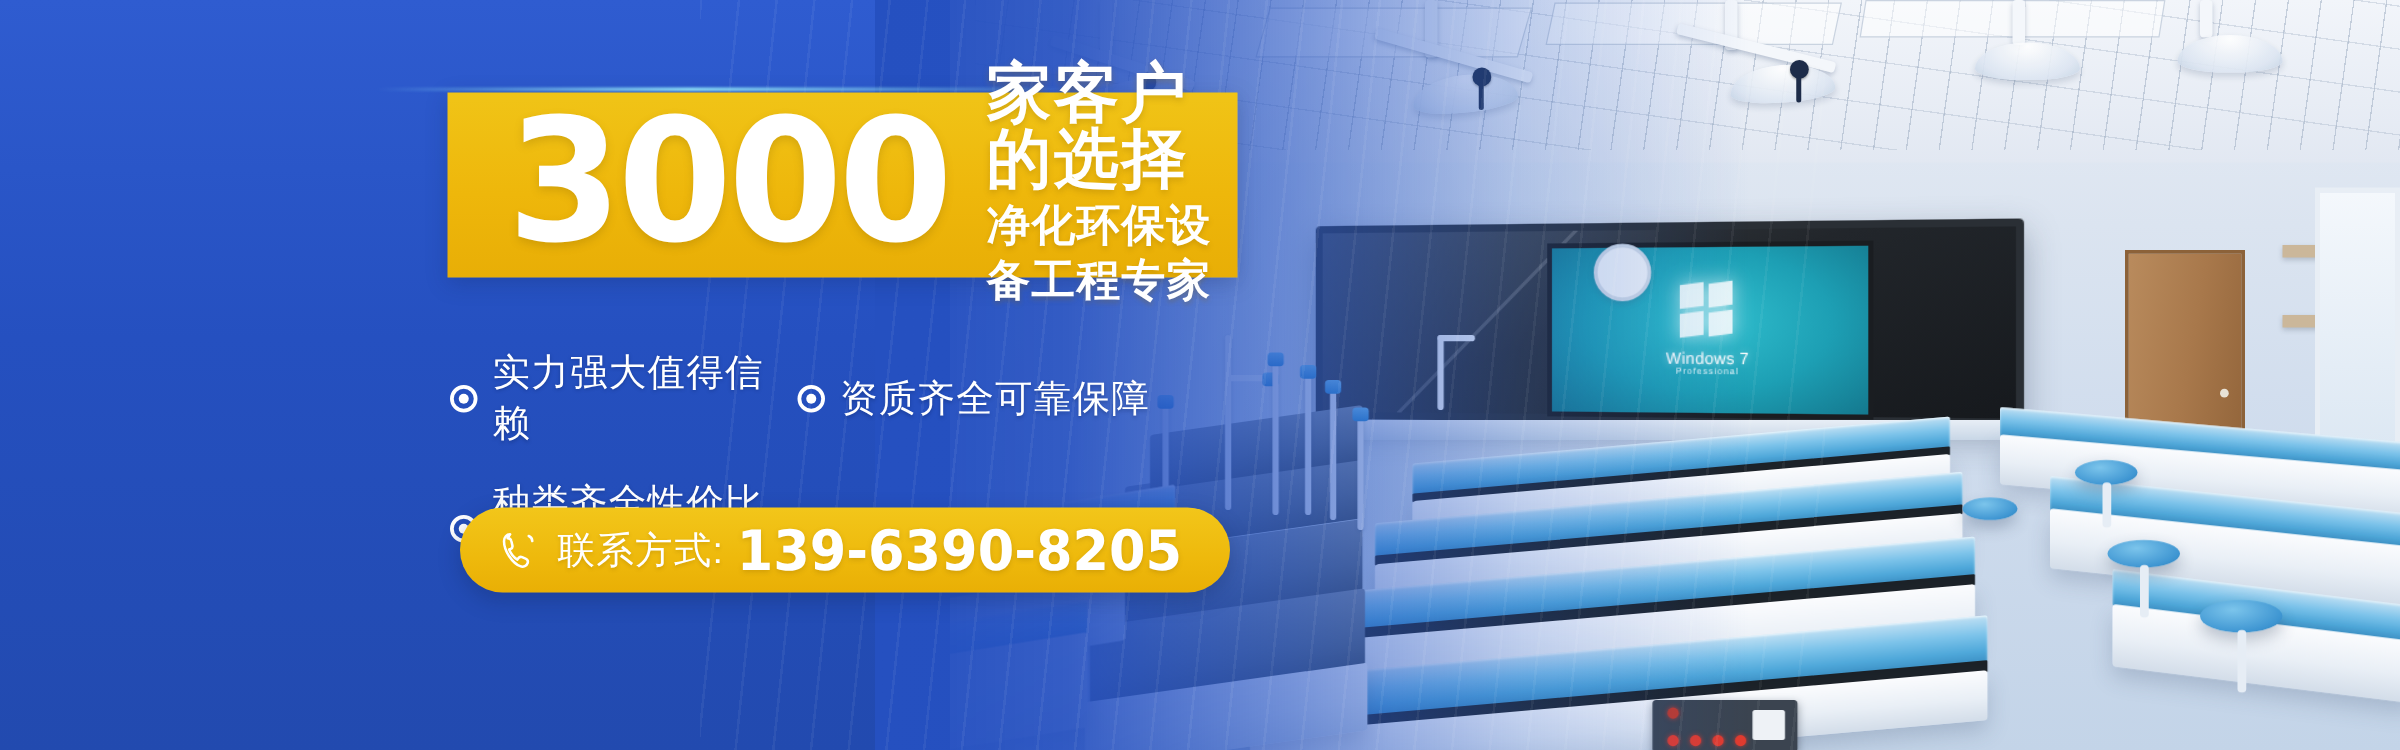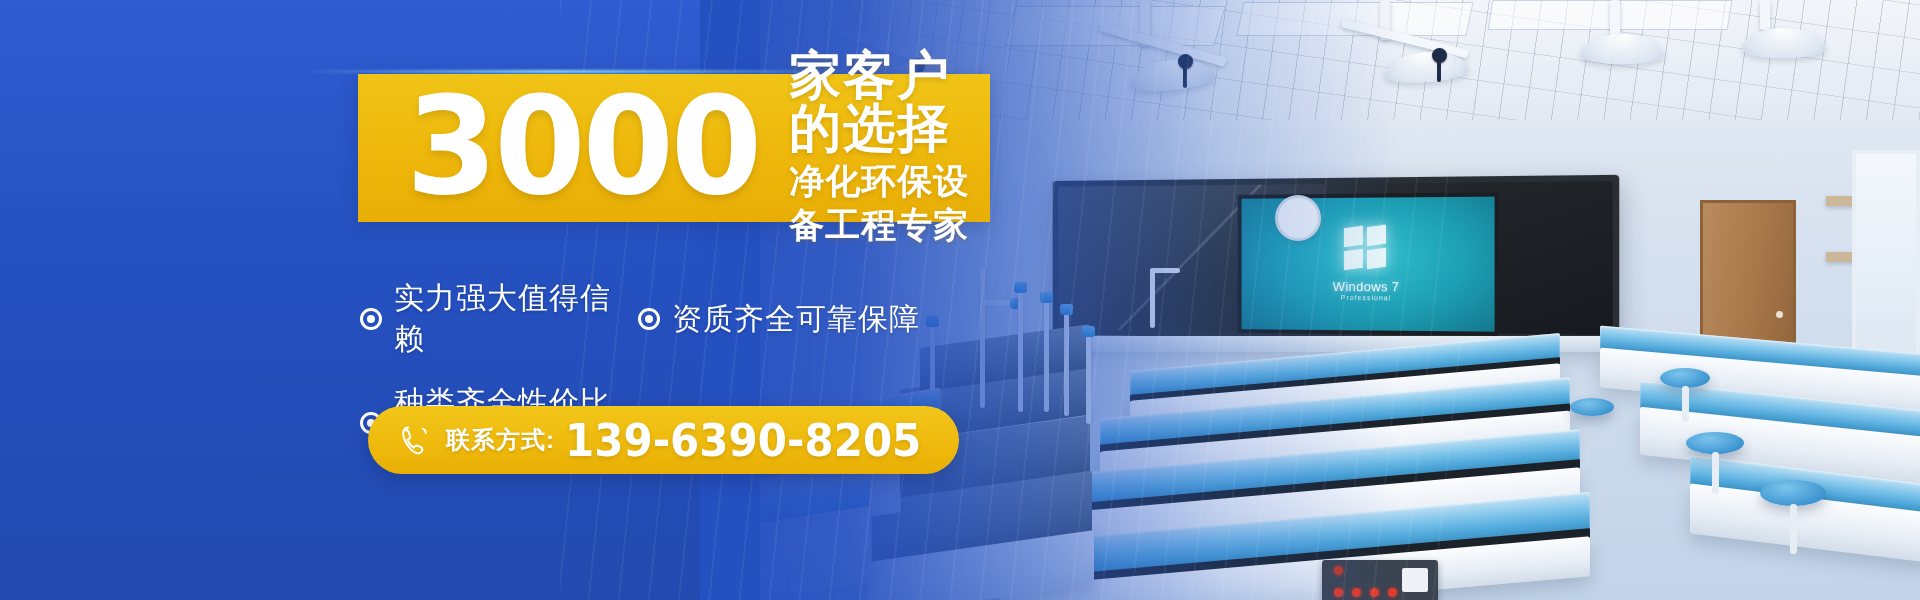--- a/index.html
+++ b/index.html
@@ -219,21 +219,21 @@
   .contact-pill {
     position:absolute; left:368px; top:406px;
     height:68px; padding:0 38px 0 30px;
     background:linear-gradient(180deg,#f2c61a 0%,#eeb90c 60%,#e9af05 100%);
     border-radius:34px;
     display:flex; align-items:center;
     box-shadow:0 6px 18px rgba(15,35,85,.3);
   }
   .phone-icon { width:34px; height:34px; margin-right:14px; flex:none; }
   .contact-label {
-    color:#ffffff; font-size:24px; font-weight:bold; letter-spacing:1px;
+    color:#ffffff; font-size:30px; font-weight:normal; letter-spacing:1px;
     text-shadow:0 2px 3px rgba(150,105,0,.3);
   }
   .contact-number {
     color:#ffffff; font-family:"DejaVu Sans", sans-serif;
     font-size:42px; font-weight:bold; letter-spacing:0px;
     margin-left:10px; transform:scaleY(1.06);
     text-shadow:0 2px 4px rgba(150,105,0,.3);
   }
 </style>
 </head>

